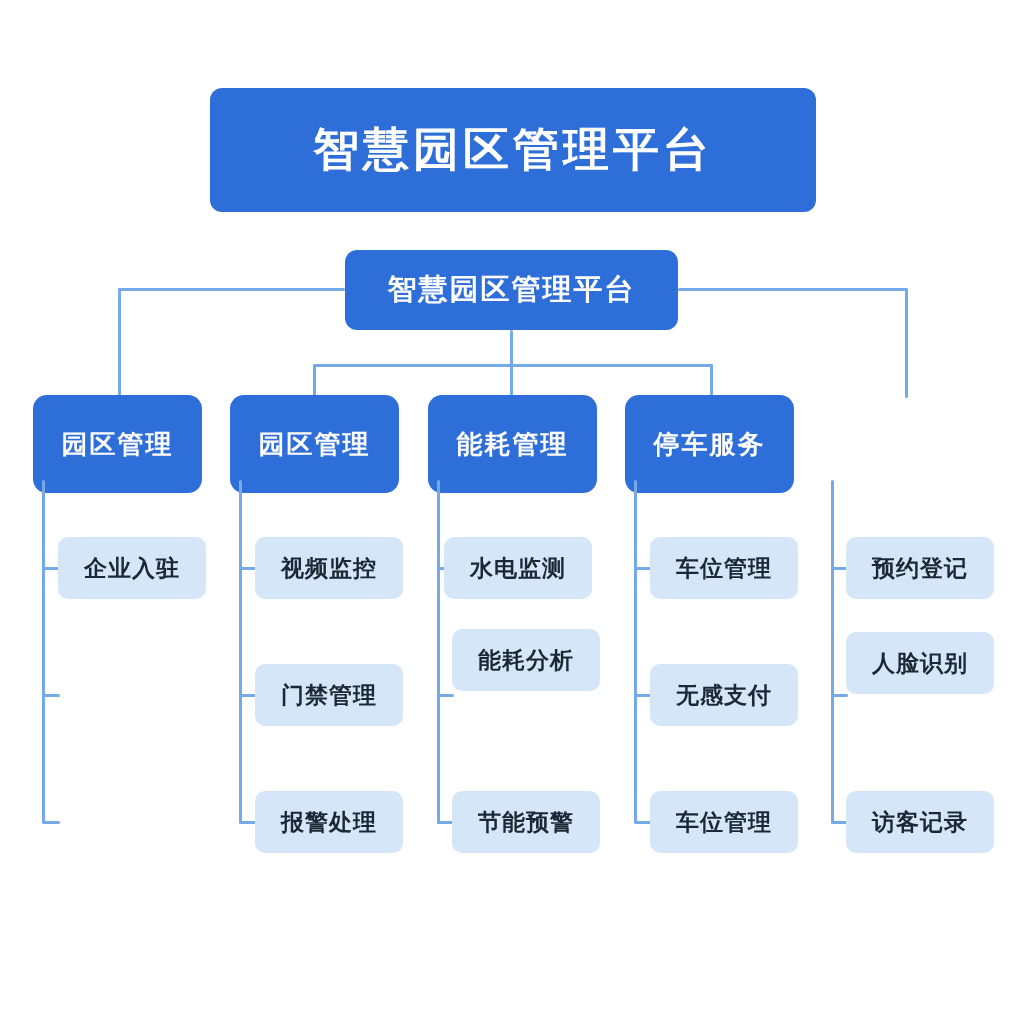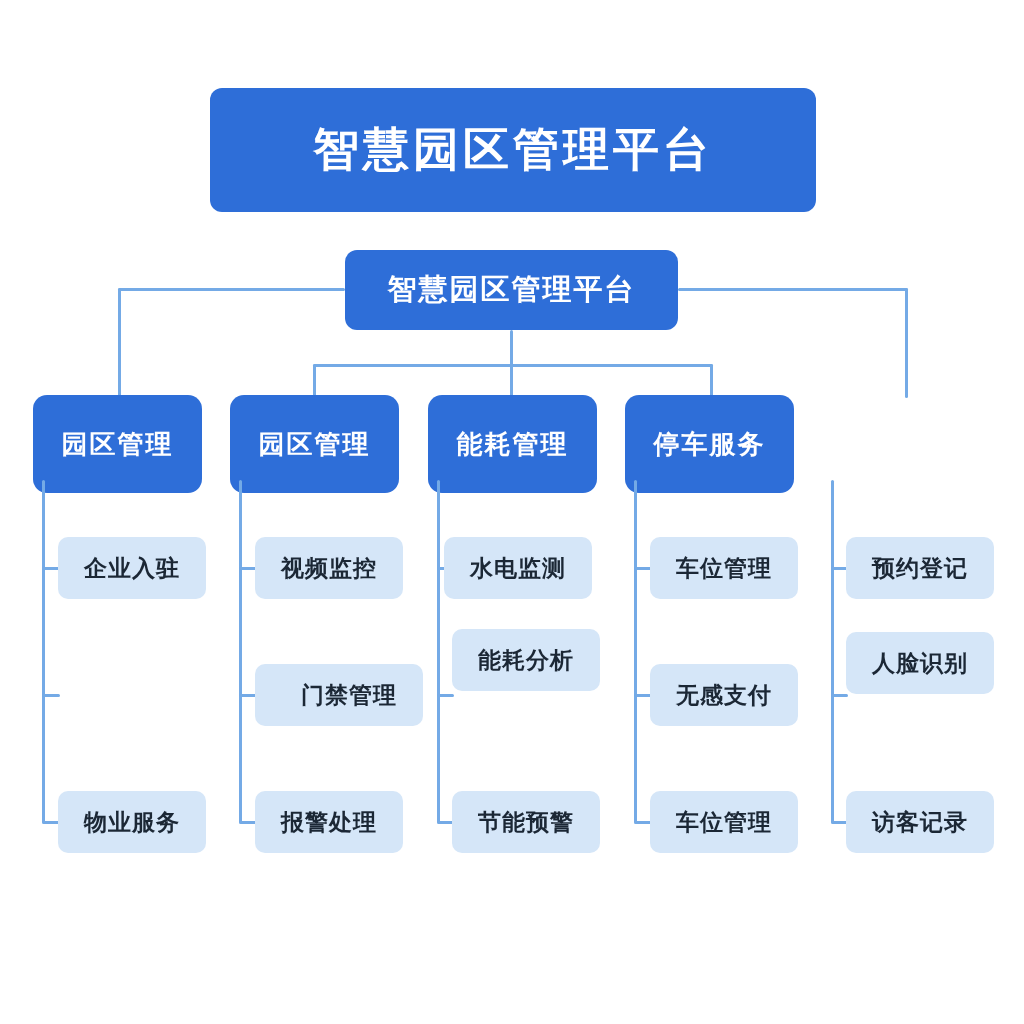--- a/index.html
+++ b/index.html
@@ -66,24 +66,23 @@
   <div class="ln h" style="left:634px;top:567px;width:18px;"></div>
   <div class="ln h" style="left:634px;top:694px;width:18px;"></div>
   <div class="ln h" style="left:634px;top:821px;width:18px;"></div>
 
   <div class="ln v" style="left:831px;top:480px;height:343px;"></div>
   <div class="ln h" style="left:831px;top:567px;width:17px;"></div>
   <div class="ln h" style="left:831px;top:694px;width:17px;"></div>
   <div class="ln h" style="left:831px;top:821px;width:17px;"></div>
 
   <div class="leaf" style="left:58px;top:537px;">企业入驻</div>
-  <div class="leaf" style="left:58px;top:791px;">物业服务</div>
 
   <div class="leaf" style="left:255px;top:537px;">视频监控</div>
-  <div class="leaf" style="left:255px;top:664px;padding-left:20px;">门禁管理</div>
+  <div class="leaf" style="left:255px;top:664px;">门禁管理</div>
   <div class="leaf" style="left:255px;top:791px;">报警处理</div>
 
   <div class="leaf" style="left:444px;top:537px;">水电监测</div>
   <div class="leaf" style="left:452px;top:629px;">能耗分析</div>
   <div class="leaf" style="left:452px;top:791px;">节能预警</div>
 
   <div class="leaf" style="left:650px;top:537px;">车位管理</div>
   <div class="leaf" style="left:650px;top:664px;">无感支付</div>
   <div class="leaf" style="left:650px;top:791px;">车位管理</div>
 

